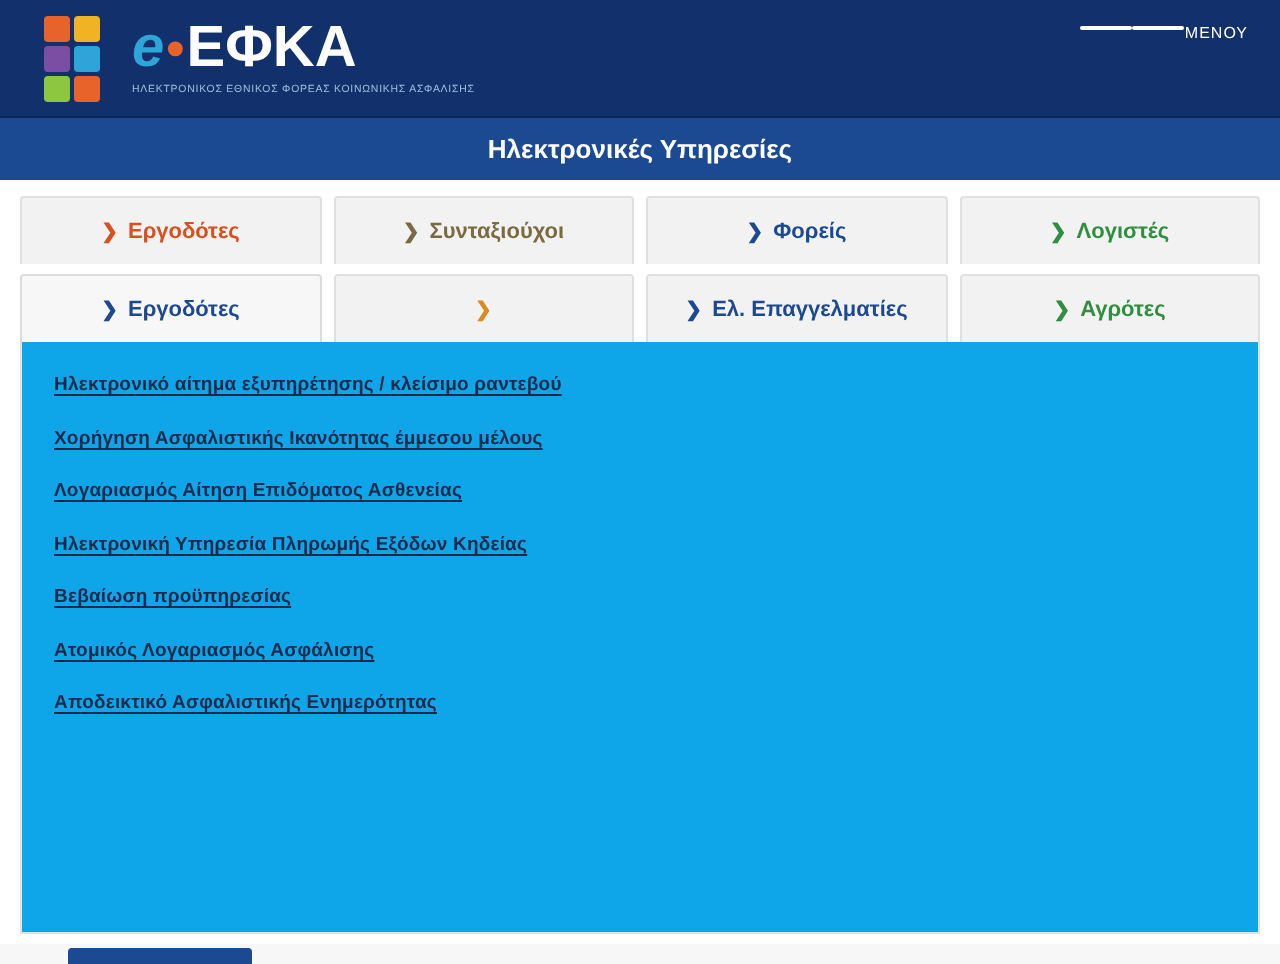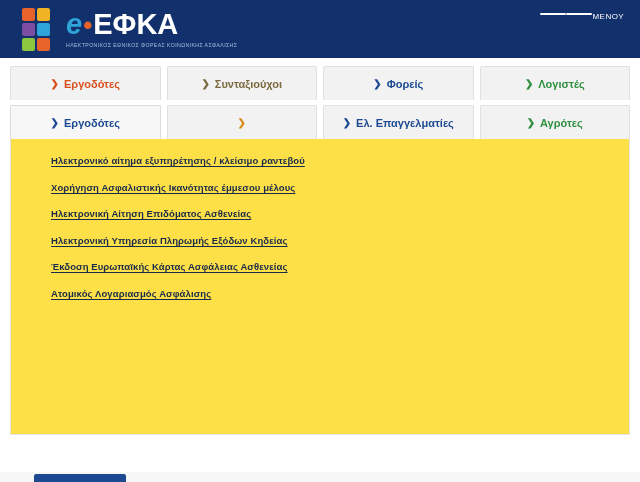--- a/index.html
+++ b/index.html
@@ -84,25 +84,25 @@
   .tab .chev { font-size: 10px; font-weight: bold; }
   .tab-row.row2 { margin-top: 5px; }
   .tab.active {
     background: #f7f7f7;
     border-color: #dcdcdc;
   }
 
   
   .panel {
     margin: 0 10px;
-    background: #fde047;
+    background: #0ea5e9;
     border: 1px solid #e2e2e2;
     border-top: none;
     height: 296px;
-    padding: 16px 0 0 40px;
+    padding: 16px 0 0 16px;
     overflow: hidden;
   }
   .link-item {
     font-size: 9.5px;
     color: #1a2a4a;
     font-weight: bold;
     margin-bottom: 15.5px;
     text-decoration: none;
     display: block;
     cursor: pointer;
@@ -147,20 +147,23 @@
       </div>
     </div>
 
     <div class="menu-btn">
       <span class="bar"></span>
       <span class="bar"></span>
       <span class="label">ΜΕΝΟΥ</span>
     </div>
   </div>
 
+  <div class="title-bar">
+    <span class="txt">Ηλεκτρονικές Υπηρεσίες</span>
+  </div>
 
   <div class="tabs-area">
     <div class="tab-row" id="tab-row-1">
         <div class="tab" style="color: rgb(217, 79, 30);">
           <span class="chev" style="color: rgb(217, 79, 30);">❯</span>
           <span>Εργοδότες</span>
         </div>
         <div class="tab" style="color: rgb(123, 106, 63);">
           <span class="chev" style="color: rgb(123, 106, 63);">❯</span>
           <span>Συνταξιούχοι</span>
@@ -189,23 +192,24 @@
         <div class="tab" style="color: rgb(47, 143, 63);">
           <span class="chev" style="color: rgb(47, 143, 63);">❯</span>
           <span>Αγρότες</span>
         </div>
       </div>
   </div>
 
   <div class="panel" id="link-panel">
       <a class="link-item"><u>Ηλεκτρονικό αίτημα εξυπηρέτησης / κλείσιμο ραντεβού</u></a>
       <a class="link-item"><u>Χορήγηση Ασφαλιστικής Ικανότητας έμμεσου μέλους</u></a>
-      <a class="link-item"><u>Ηλεκτρονική Αίτηση Επιδόματος Ασθενείας</u></a>
+      <a class="link-item"><u>Λογαριασμός Αίτηση Επιδόματος Ασθενείας</u></a>
       <a class="link-item"><u>Ηλεκτρονική Υπηρεσία Πληρωμής Εξόδων Κηδείας</u></a>
-      <a class="link-item"><u>Έκδοση Ευρωπαϊκής Κάρτας Ασφάλειας Ασθενείας</u></a>
+      <a class="link-item"><u>Βεβαίωση προϋπηρεσίας</u></a>
       <a class="link-item"><u>Ατομικός Λογαριασμός Ασφάλισης</u></a>
+      <a class="link-item"><u>Αποδεικτικό Ασφαλιστικής Ενημερότητας</u></a>
     </div>
 
   <div class="bottom-strip">
     <div class="bottom-btn"></div>
   </div>
 
 </div>
 
 </body></html>

